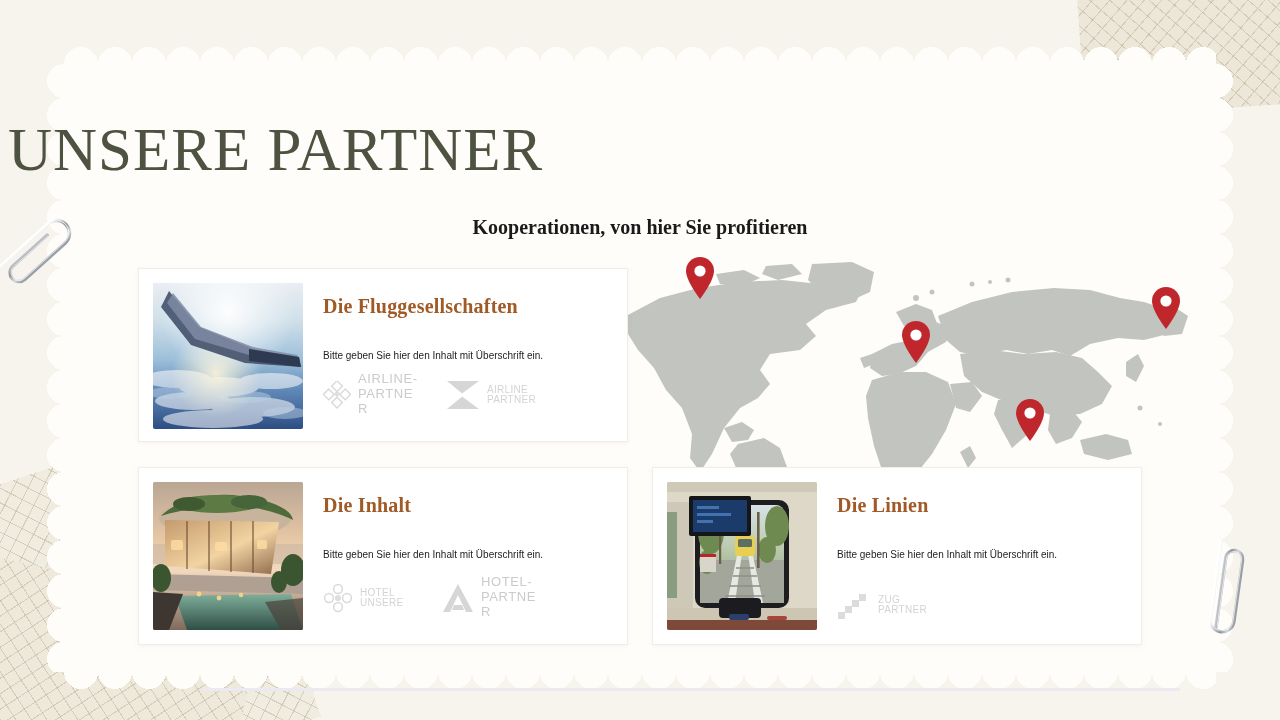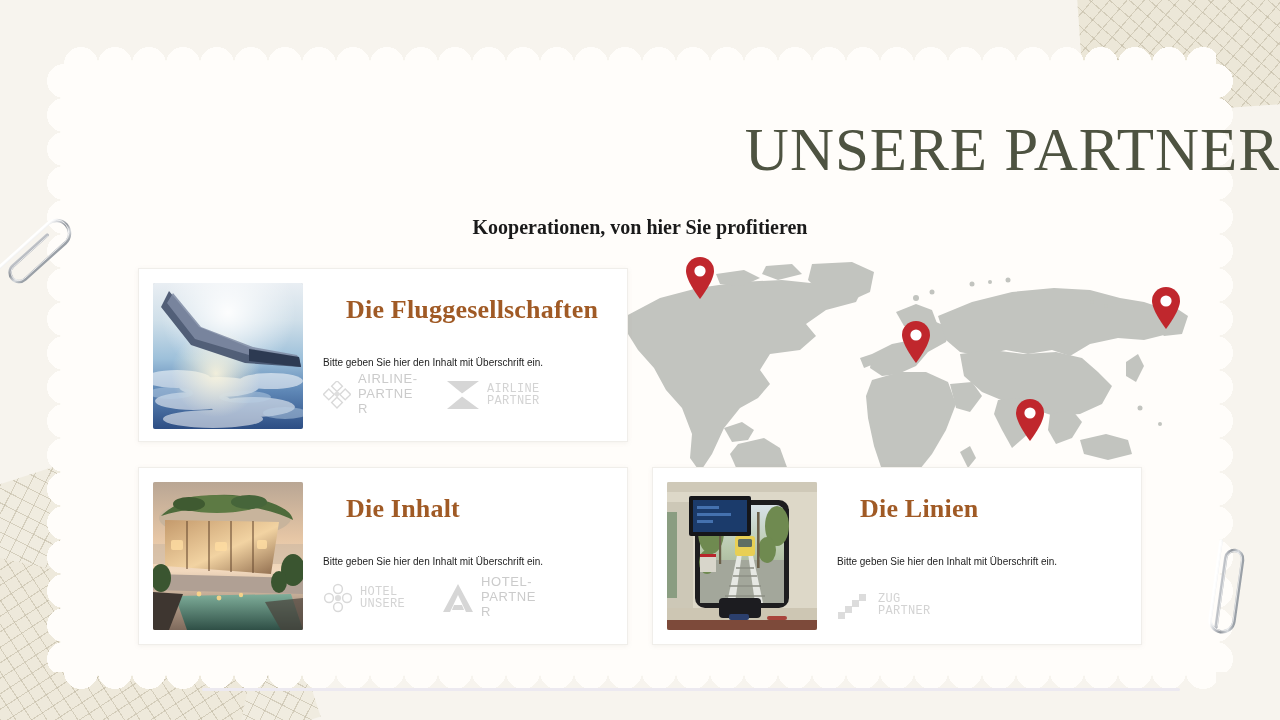--- a/index.html
+++ b/index.html
@@ -83,27 +83,28 @@
   
   #content {
     position: absolute;
     left: 0; top: 0;
     width: 1280px; height: 720px;
   }
 
   #page-title {
     position: absolute;
     top: 118px; left: 0; width: 1280px;
-    text-align: right;
+    text-align: left;
     font-family: "Liberation Serif", serif;
     font-size: 61px;
     letter-spacing: 1px;
     color: #4e5341;
     line-height: 1.05;
     font-weight: 400;
+    padding-left: 8px;
   }
   #page-subtitle {
     position: absolute;
     top: 216px; left: 0; width: 1280px;
     text-align: center;
     font-family: "Liberation Serif", serif;
     font-size: 20px;
     font-weight: 700;
     color: #1a1a1a;
   }
@@ -139,25 +140,24 @@
   #card-airlines .pcard-photo { height: 146px; }
   #card-hotels   .pcard-photo { height: 148px; }
   #card-lines    .pcard-photo { height: 148px; }
   .pcard-photo svg { width: 100%; height: 100%; display: block; }
 
   .pcard-body { position: absolute; left: 184px; right: 16px; top: 14px; bottom: 10px; }
 
   .pcard-title {
     font-family: "Liberation Serif", serif;
     font-weight: 700;
-    font-size: 26px;
+    font-size: 20px;
     color: #a05a25;
     margin-top: 12px;
     letter-spacing: .2px;
-    margin-left: 23px;
   }
   .pcard-text {
     font-family: "Liberation Sans", sans-serif;
     font-size: 10px;
     color: #232323;
     margin-top: 32px;
   }
 
   .logo-row {
     position: absolute;
@@ -176,26 +176,25 @@
   .logo-text {
     font-family: "Liberation Sans", sans-serif;
     font-size: 13px;
     line-height: 1.15;
     letter-spacing: .6px;
     color: #c2c2c2;
     max-width: 62px;
     word-break: break-word;
   }
   .logo-text.big {
-    font-size: 12px;
+    font-size: 10px;
     line-height: 1.0;
     letter-spacing: .3px;
     color: #cccccc;
     max-width: 56px;
-    font-family: Liberation Mono, monospace;
   }
 
   #bottom-rule {
     position: absolute;
     left: 202px; top: 688px;
     width: 978px; height: 3px;
     background: #ece9f0;
     border-radius: 2px;
   }
 

